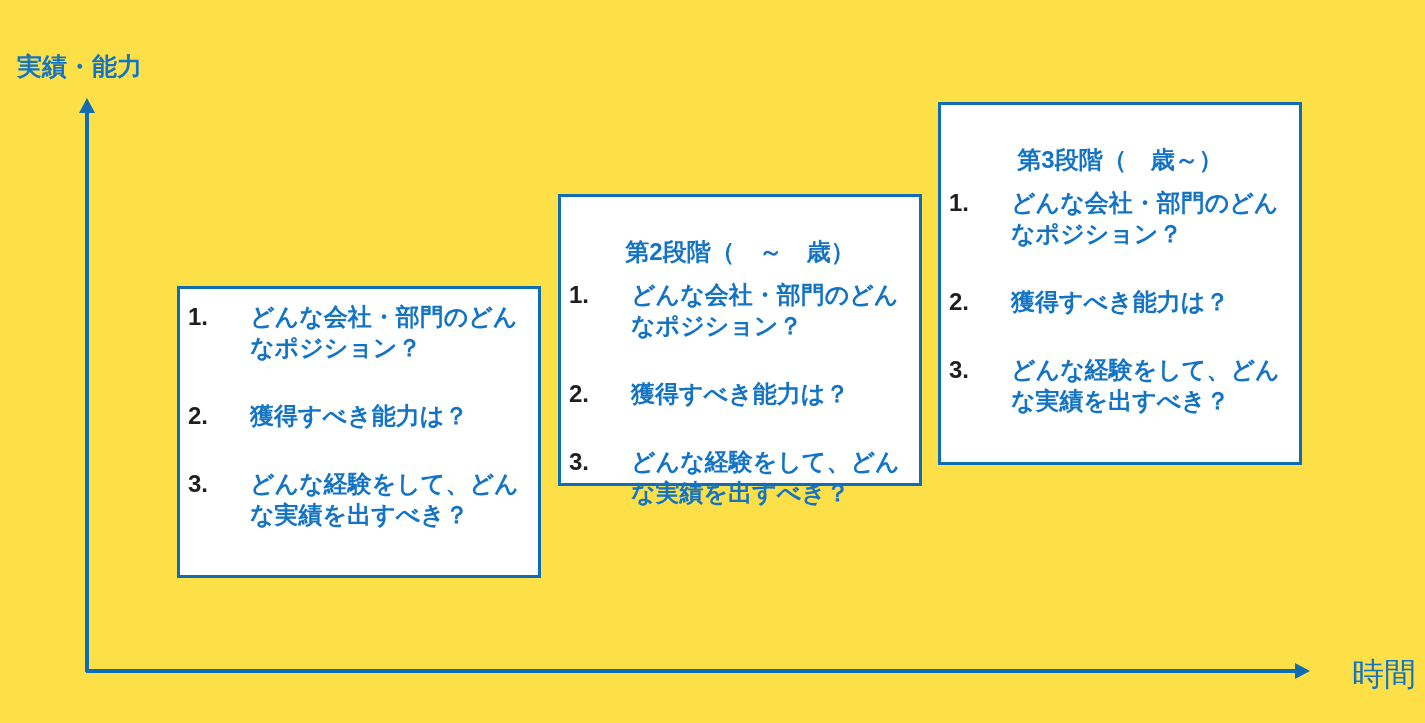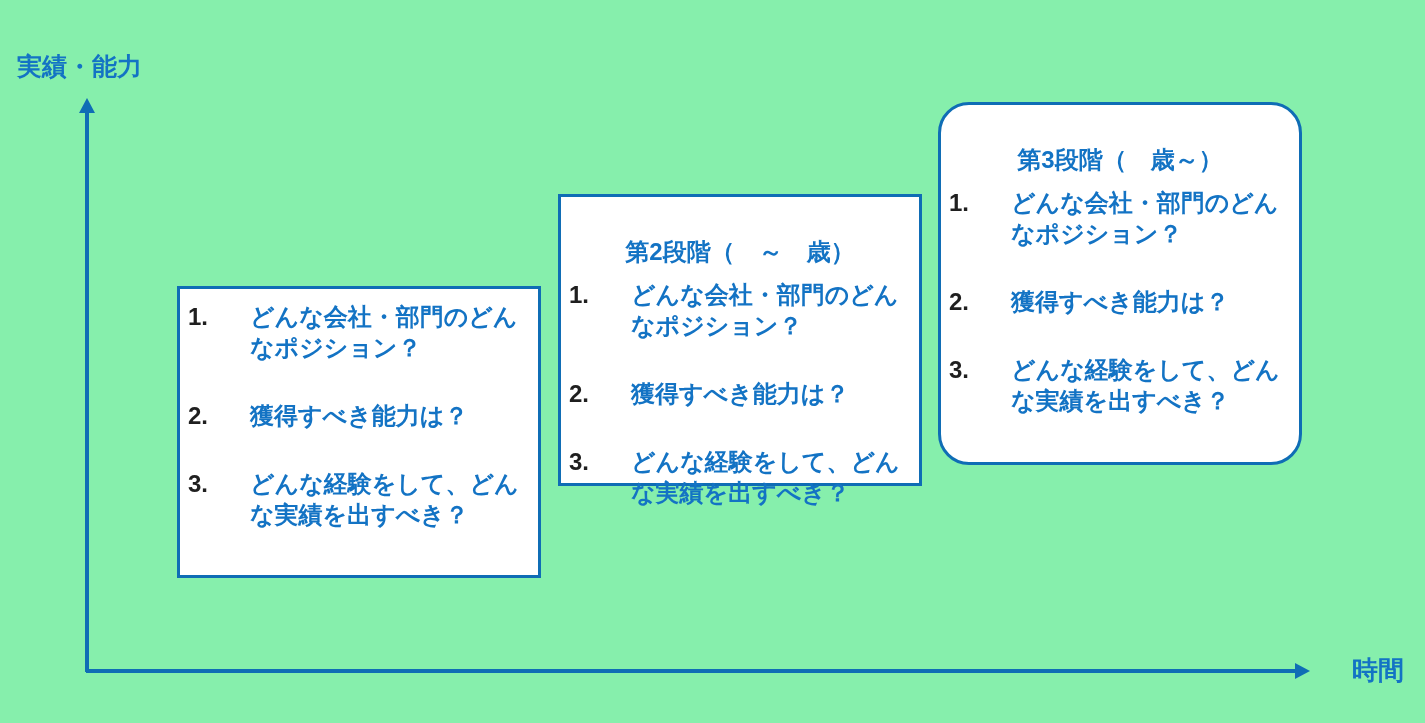--- a/index.html
+++ b/index.html
@@ -5,40 +5,40 @@
   html, body {
     margin: 0;
     padding: 0;
     background: #ffffff;
     font-family: "Liberation Sans", "DejaVu Sans", sans-serif;
   }
   .canvas {
     position: relative;
     width: 1425px;
     height: 723px;
-    background: #86efac;
+    background: #fde047;
     overflow: hidden;
   }
 
   
   .y-axis-label {
     position: absolute;
     left: 17px;
     top: 50px;
     font-size: 25px;
     font-weight: bold;
     color: #1373C4;
     white-space: nowrap;
   }
   .x-axis-label {
     position: absolute;
     left: 1352px;
     top: 653px;
-    font-size: 26px;
-    font-weight: bold;
+    font-size: 32px;
+    font-weight: normal;
     color: #1373C4;
     white-space: nowrap;
   }
   .y-axis-line {
     position: absolute;
     left: 85px;
     top: 111px;
     width: 4px;
     height: 561px;
     background: #0F6DB5;
@@ -76,21 +76,21 @@
   .stage-box {
     position: absolute;
     width: 364px;
     height: 292px;
     border: 3px solid #0F6DB5;
     background: #ffffff;
     box-sizing: border-box;
   }
   .stage-1 { left: 177px; top: 286px; }
   .stage-2 { left: 558px; top: 194px; }
-  .stage-3 { left: 938px; top: 102px; height: 363px; border-radius: 31px; }
+  .stage-3 { left: 938px; top: 102px; height: 363px; }
 
   .stage-title {
     margin: 40px 0 0 0;
     padding: 0;
     text-align: center;
     font-size: 24px;
     line-height: 30px;
     font-weight: bold;
     color: #1373C4;
     white-space: nowrap;

